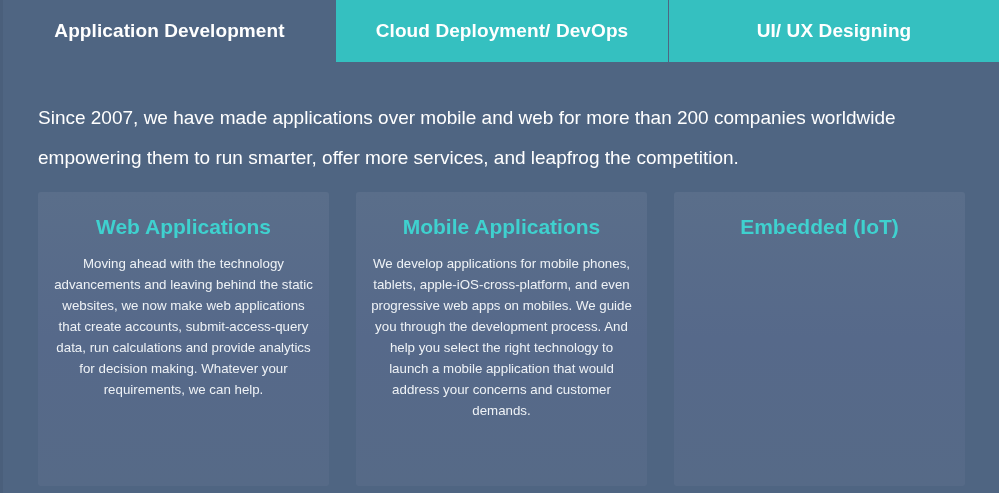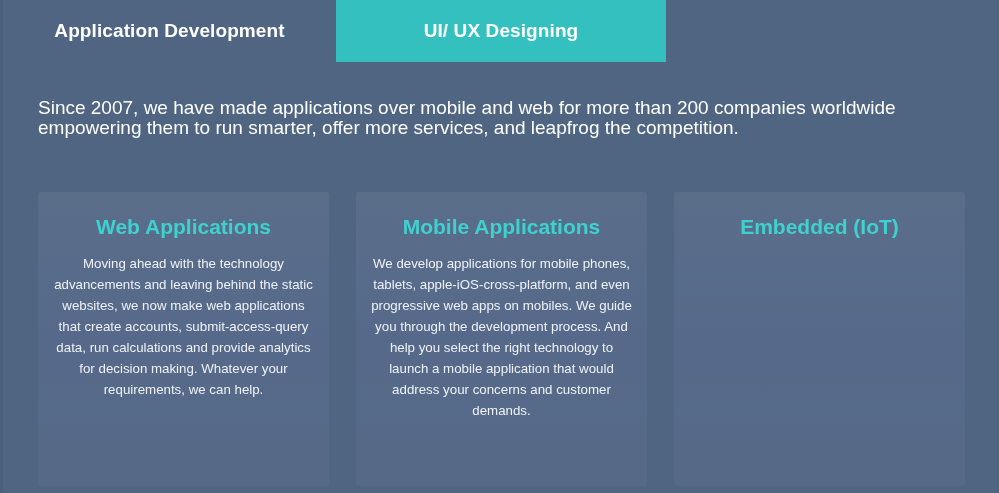--- a/index.html
+++ b/index.html
@@ -22,21 +22,21 @@
       height: 62px; display: flex; align-items: center; justify-content: center;
       font-weight: bold; font-size: 19px; color: #ffffff; cursor: pointer;
       letter-spacing: 0.1px;
     }
     .tab.active { background: #4f6582; width: 333px; height: 62px; }
     .tab.inactive { background: #35c0c0; }
     .tab-2 { width: 333px; border-right: 1px solid #4f6582; }
     .tab-3 { width: 330px; }
     .intro {
       position: absolute; left: 38px; top: 98px; width: 940px;
-      font-size: 19px; line-height: 20px; color: #ffffff;
+      font-size: 19px; line-height: 40px; color: #ffffff;
     }
     .cards {
       position: absolute; top: 192px; left: 38px; width: 928px; height: 294px;
     }
     .card {
       position: absolute; top: 0; height: 294px; width: 291px;
       background: linear-gradient(180deg, #5a6e8a 0%, #56698a 50%, #566a87 100%);
       border-radius: 3px;
       text-align: center;
       padding: 20px 14px 0 14px;
@@ -52,20 +52,21 @@
       color: #eef2f6; font-size: 13.3px; line-height: 21px;
     }
   </style>
 </head>
 <body>
 
 <div class="left-edge"></div>
 
 <div class="tabs">
   <div class="tab active">Application Development</div>
+  <div class="tab inactive tab-2">Cloud Deployment/ DevOps</div>
   <div class="tab inactive tab-3">UI/ UX Designing</div>
 </div>
 
 <p class="intro">Since 2007, we have made applications over mobile and web for more than 200 companies worldwide empowering them to run smarter, offer more services, and leapfrog the competition.</p>
 
 <div class="cards">
   <div class="card card-2">
     <h3 class="card-title">Mobile Applications</h3>
     <p class="card-body">We develop applications for mobile phones, tablets, apple-iOS-cross-platform, and even progressive web apps on mobiles. We guide you through the development process. And help you select the right technology to launch a mobile application that would address your concerns and customer demands.</p>
   </div>

